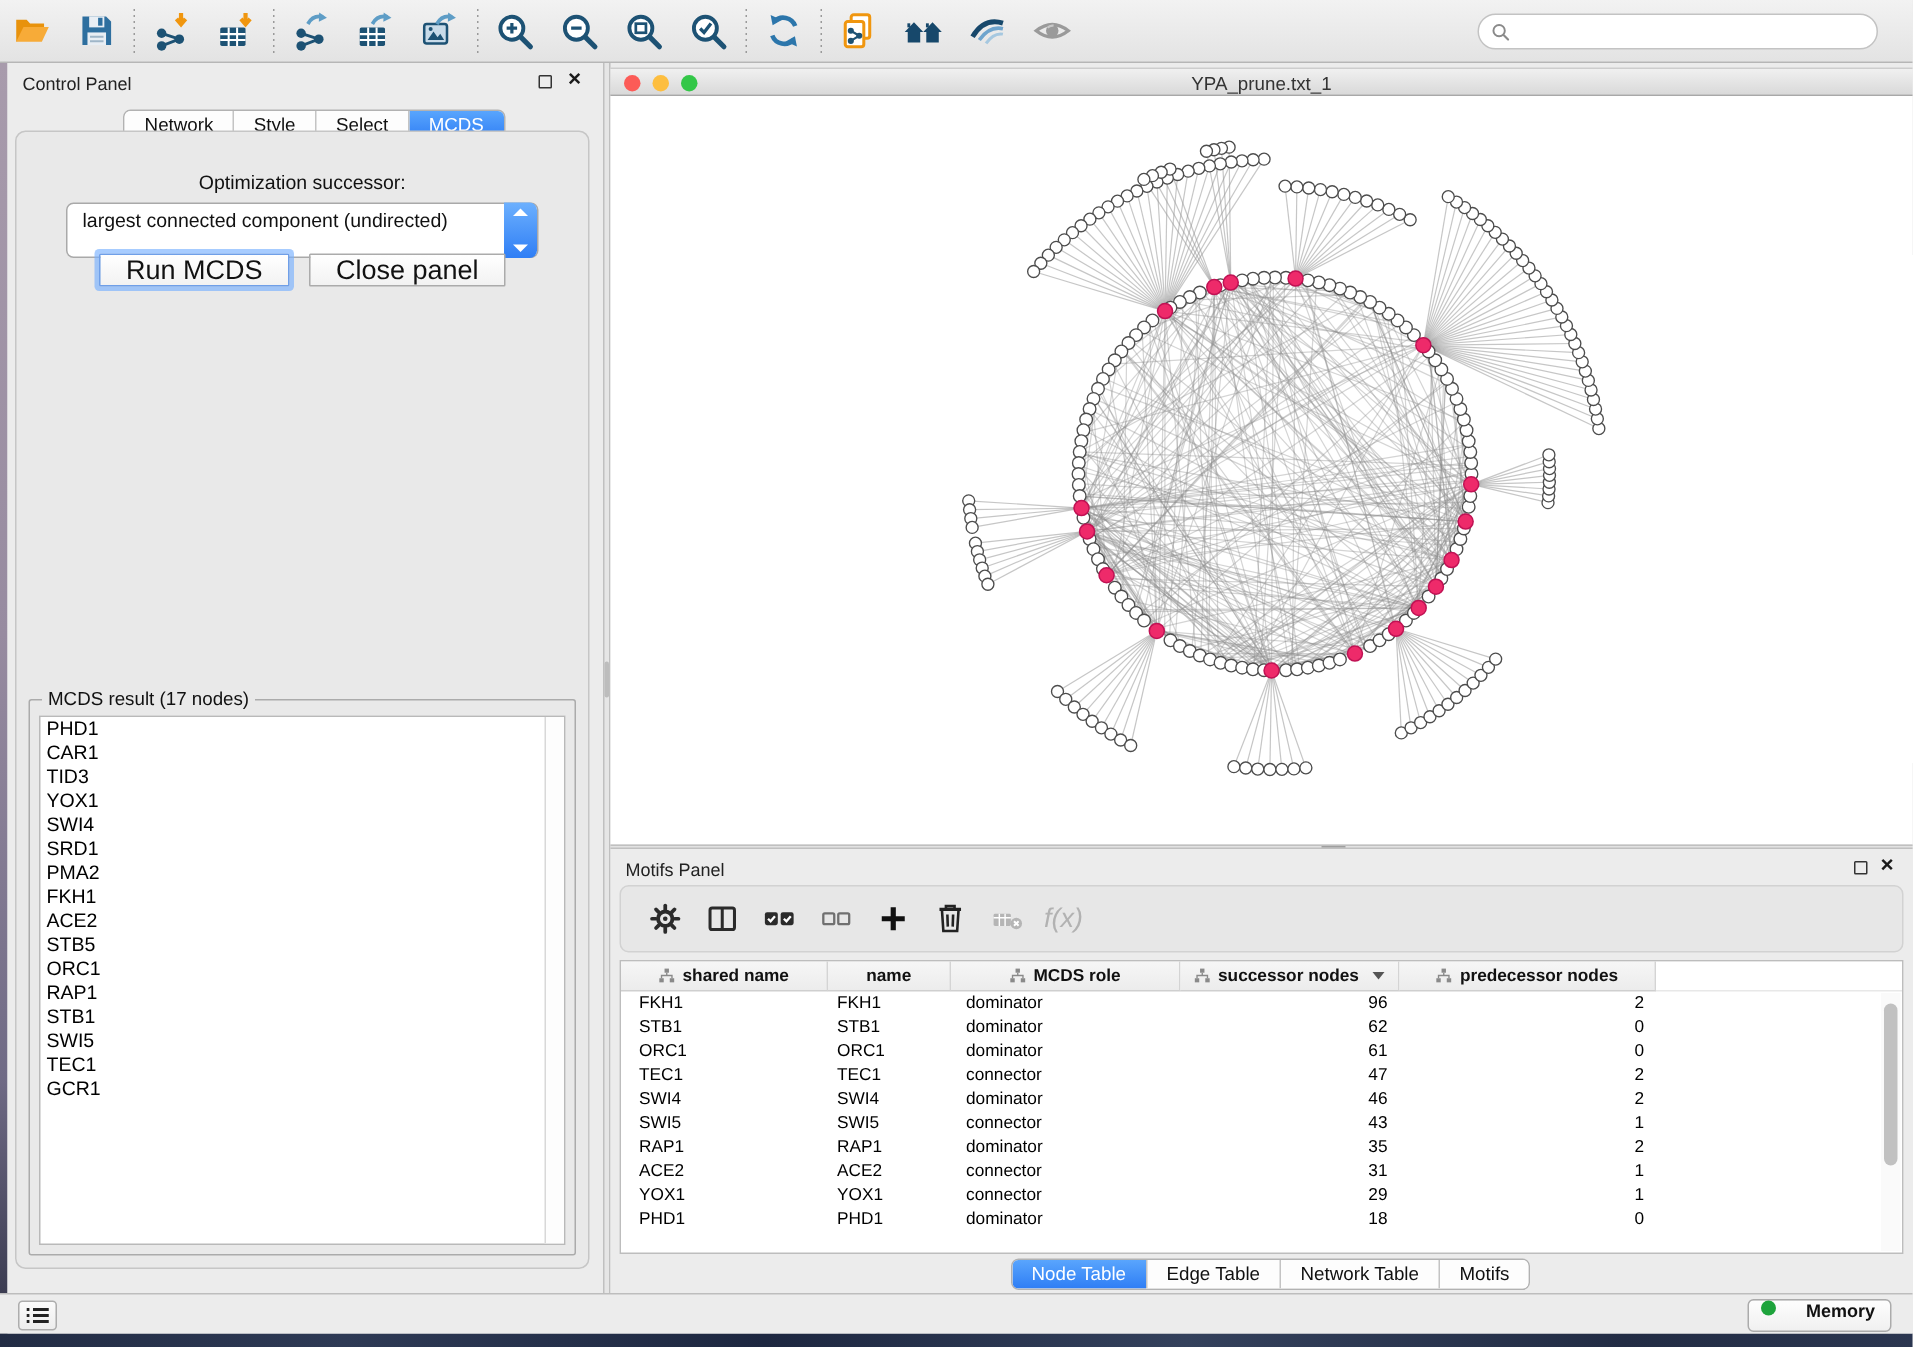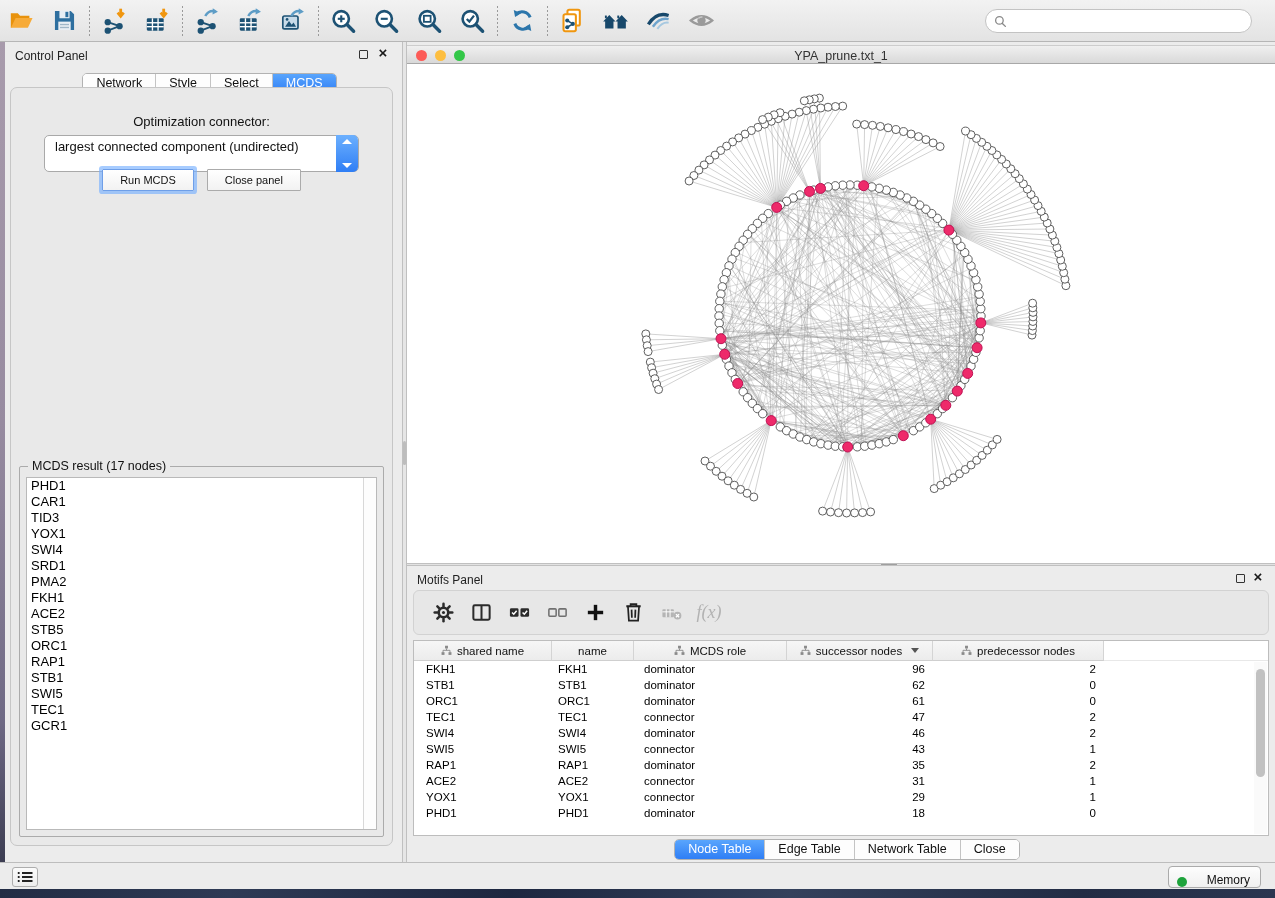--- a/index.html
+++ b/index.html
@@ -60,21 +60,21 @@
   #opt-stepper { position:absolute; right:0; top:-1px; bottom:-1px; width:22px;
     background:linear-gradient(180deg,#6cb0fe,#2f7ef5); border-radius:0 5px 5px 0; }
   .tri-up { position:absolute; left:6px; top:4px; width:0; height:0;
     border-left:5px solid transparent; border-right:5px solid transparent;
     border-bottom:5px solid #fff; }
   .tri-dn { position:absolute; left:6px; bottom:4px; width:0; height:0;
     border-left:5px solid transparent; border-right:5px solid transparent;
     border-top:5px solid #fff; }
   #btn-row { position:absolute; top:81px; left:0; right:0; display:flex;
     justify-content:center; gap:13px; }
-  .mac-btn { height:22px; padding:0 17px; font-size:11px; color:#111;
+  .mac-btn { height:22px; padding:0 17px; font-size:18px; color:#111;
     background:linear-gradient(180deg,#ffffff,#f2f2f2);
     border:1px solid #ababab; border-radius:1px; cursor:pointer; }
   .mac-btn.focused { box-shadow:0 0 0 3px rgba(120,177,255,.65); border-color:#6f9fe8; }
 
   #result-frame { position:absolute; left:8px; right:8px; top:378px; bottom:8px;
     border:1px solid #ababab; border-radius:2px; }
   #result-legend { position:absolute; top:-8px; left:8px; background:#e9e9e9;
     padding:0 4px; font-size:12.5px; color:#111; }
   #result-list { position:absolute; left:6px; right:6px; top:10px; bottom:6px;
     background:#fff; border:1px solid #b9b9b9; overflow:hidden; }
@@ -105,29 +105,29 @@
   
   #table-panel { position:absolute; left:0; top:524px; right:0; bottom:0; background:#ececec; }
   #tp-float { right:30px; } #tp-close { right:10px; }
   #tp-toolbar { position:absolute; left:6px; right:6px; top:24px; height:45px;
     background:#e7e7e7; border:1px solid #d2d2d2; border-radius:6px;
     display:flex; align-items:center; padding-left:10px; }
   .tp-btn { width:38px; height:36px; border:none; background:transparent; display:flex;
     align-items:center; justify-content:center; cursor:pointer; }
   .tp-btn svg { width:23px; height:23px; }
   .tp-btn.dim { cursor:default; }
-  .fx-glyph { font-family:Liberation Serif, serif; font-style:italic; font-size:18px; color:#b2b2b2; }
+  .fx-glyph { font-family:Liberation Sans, sans-serif; font-style:italic; font-size:18px; color:#b2b2b2; }
 
   #tp-table { position:absolute; left:6px; right:6px; top:74px; bottom:26px;
     background:#fff; border:1px solid #bdbdbd; overflow:hidden; }
   #tp-head { display:grid; grid-template-columns:138px 82px 153px 146px 171px 1fr;
     height:20px; }
   .th { background:linear-gradient(180deg,#f6f6f6,#ececec); border-right:1px solid #d4d4d4;
     border-bottom:1px solid #cfcfcf; display:flex; align-items:center; gap:5px;
-    font-size:11.5px; color:#111; justify-content:center; position:relative; cursor:pointer; }
+    font-size:11.5px; color:#111; justify-content:center; position:relative; cursor:pointer;font-weight:bold; }
   .th:last-child { background:#fff; border-right:none; border-bottom:1px solid #e8e8e8; }
   .th svg { width:11px; height:11px; flex:0 0 auto; }
   .sort-chev { width:0; height:0; border-left:4px solid transparent;
     border-right:4px solid transparent; border-top:5px solid #555; margin-left:4px; }
   .tr { display:grid; grid-template-columns:138px 82px 153px 146px 171px 1fr;
     height:16px; cursor:default; }
   .td { font-size:11.5px; color:#000; line-height:16px; white-space:nowrap; overflow:hidden; }
   .td.c0 { padding-left:12px; } .td.c1 { padding-left:6px; } .td.c2 { padding-left:10px; }
   .td.num { text-align:right; padding-right:8px; }
   #tp-scroll { position:absolute; right:1px; top:21px; bottom:1px; width:13px; background:#fafafa; }
@@ -137,21 +137,21 @@
 
   
   #status-bar { position:absolute; left:0; right:0; bottom:9px; height:27px;
     background:#ececec; border-top:1px solid #bdbdbd; }
   #status-list-btn { position:absolute; left:12px; top:4px; width:26px; height:20px;
     background:linear-gradient(180deg,#fbfbfb,#ededed); border:1px solid #adadad;
     border-radius:3px; cursor:pointer; display:flex; align-items:center; justify-content:center; }
   #memory-btn { position:absolute; right:14px; top:3px; height:22px; padding:0 10px 0 8px;
     background:linear-gradient(180deg,#fdfdfd,#f0f0f0); border:1px solid #ababab;
     border-radius:4px; font-size:12px; color:#111; cursor:pointer;
-    display:flex; align-items:flex-end; gap:20px; }
+    display:flex; align-items:flex-start; gap:20px;font-weight:bold; }
   #memory-dot { width:10px; height:10px; border-radius:50%; background:#1ea33c; }
 
   
   #net-svg line.chord { stroke:#8f8f8f; stroke-opacity:.38; stroke-width:.8; }
   #net-svg line.fan { stroke:#979797; stroke-opacity:.55; stroke-width:.8; }
   #net-svg circle.ring { fill:#fff; stroke:#4d4d4d; stroke-width:.9; }
   #net-svg circle.hub { fill:#ee2a6a; stroke:#c01254; stroke-width:1; }
 </style>
 </head>
 <body>
@@ -343,21 +343,21 @@
       <div class="tab-row" id="cp-tabs">
         <div class="seg-group" id="cp-tab-group">
             <button class="seg">Network</button>
             <button class="seg">Style</button>
             <button class="seg">Select</button>
             <button class="seg active">MCDS</button>
           </div>
       </div>
 
       <div id="cp-panel">
-        <div id="opt-label">Optimization connector:</div>
+        <div id="opt-label">Optimization successor:</div>
         <div id="opt-select">
           <span class="sel-text">largest connected component (undirected)</span>
           <span id="opt-stepper">
             <span class="tri-up"></span>
               <span class="tri-dn"></span>
           </span>
         </div>
         <div id="btn-row">
           <button class="mac-btn focused">Run MCDS</button>
           <button class="mac-btn">Close panel</button>
@@ -1344,21 +1344,21 @@
           <div id="tp-scroll">
             <div id="tp-thumb"></div>
           </div>
         </div>
 
         <div class="tab-row" id="tp-tabs">
           <div class="seg-group" id="tp-tab-group">
               <button class="seg active">Node Table</button>
               <button class="seg">Edge Table</button>
               <button class="seg">Network Table</button>
-              <button class="seg">Close</button>
+              <button class="seg">Motifs</button>
             </div>
         </div>
       </div>
     </div>
   </div>
 
   <div id="status-bar">
     <button id="status-list-btn">
       <svg width="16" height="12" viewBox="0 0 16 12">
         <g stroke="#222" stroke-width="2">

